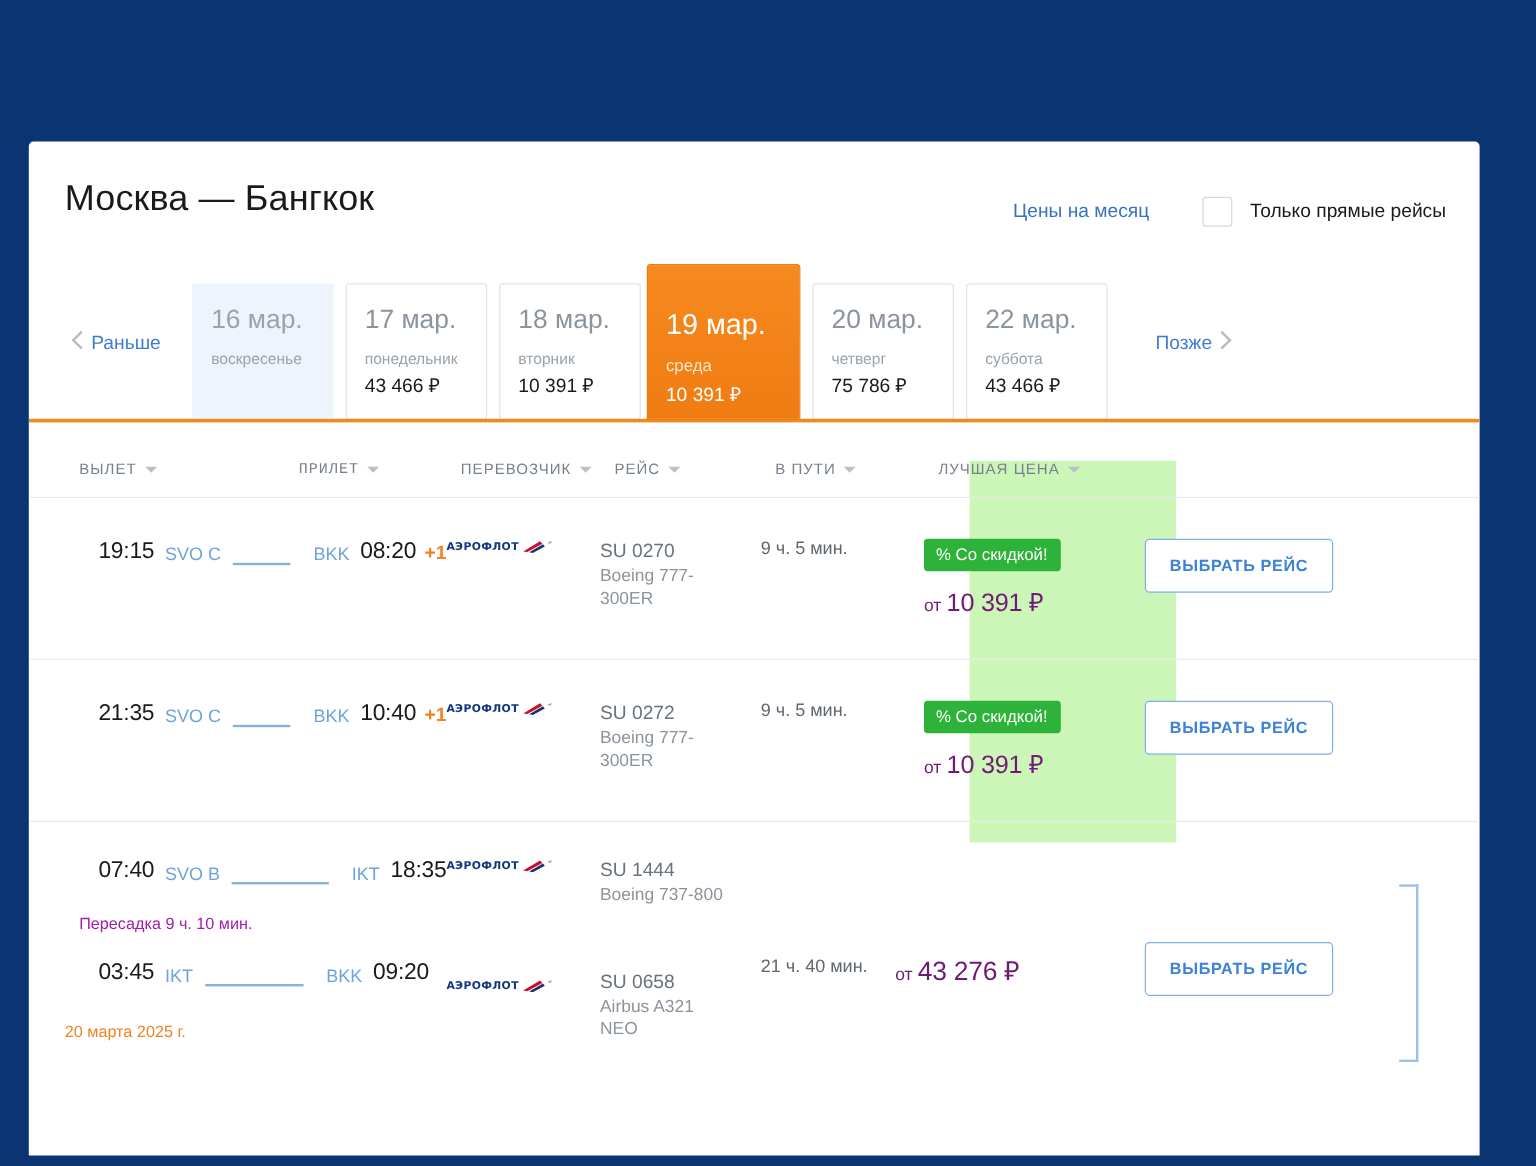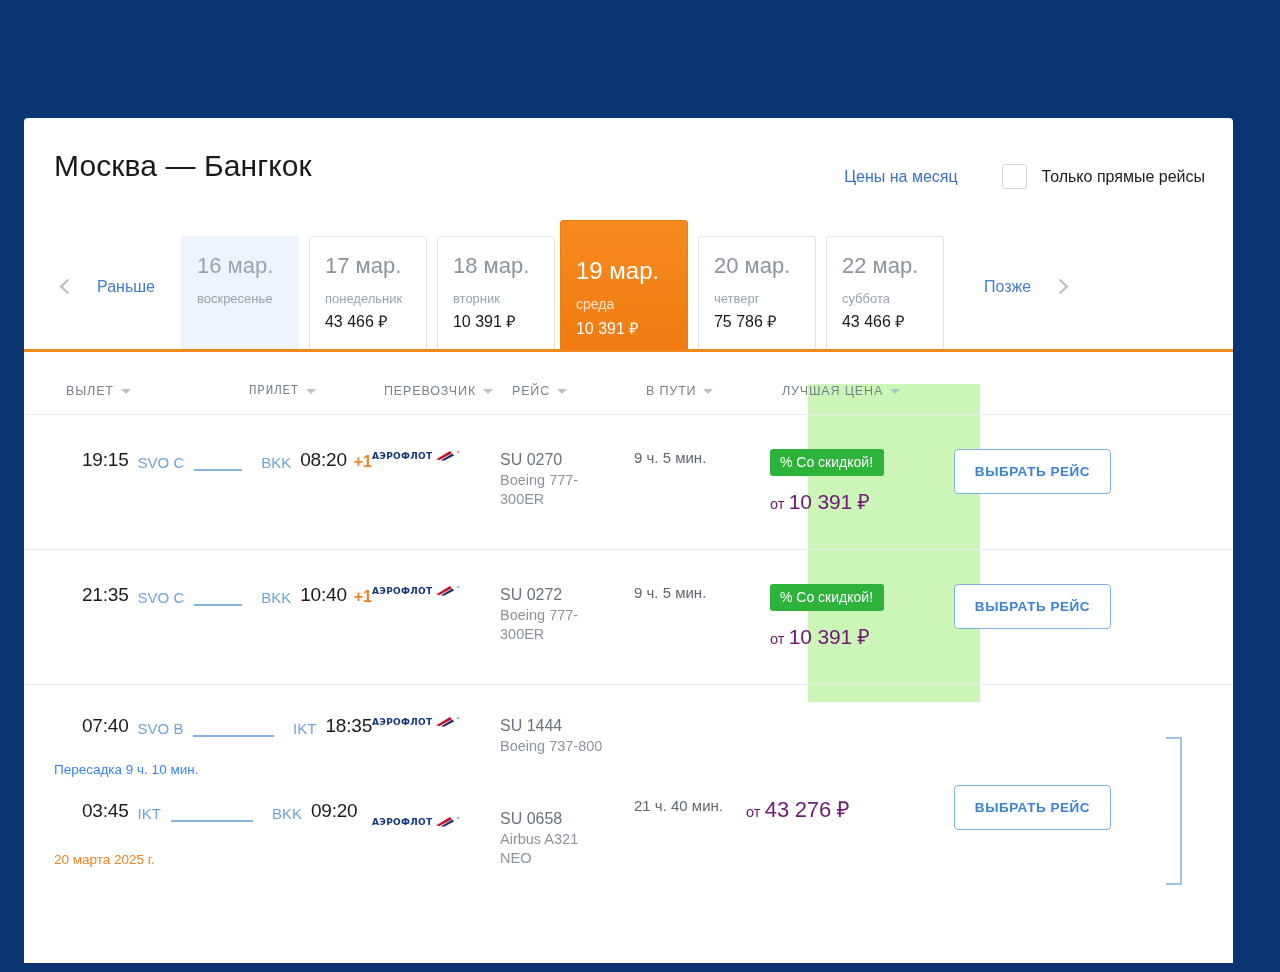--- a/index.html
+++ b/index.html
@@ -89,22 +89,22 @@
     left: 0;
     top: 105px;
     width: 1209px;
     height: 127px;
     display: flex;
     align-items: center;
   }
 
   .nav-earlier, .nav-later {
     display: flex;
-    align-items: center;
-    gap: 24px;
+    align-items: flex-start;
+    gap: 3px;
     font-size: 16px;
     color: #3f7ece;
     cursor: pointer;
     user-select: none;
   }
 
   .nav-earlier { margin-left: 38px; }
   .nav-later   { margin-left: 30px; }
 
   .chev {
@@ -288,22 +288,22 @@
   }
   .t-plus {
     font-size: 16px;
     font-weight: bold;
     color: #f08322;
     margin-left: 7px;
   }
 
   .transfer-note {
     font-size: 13.5px;
-    color: #3b82f6;
-    margin: 25px 0 23px 0;
+    color: #a21caf;
+    margin: 25px 0 23px 12px;
     white-space: nowrap;
   }
 
   .arrive-date {
     font-size: 13.5px;
     color: #f08322;
     margin-top: 30px;
     white-space: nowrap;
   }
 

